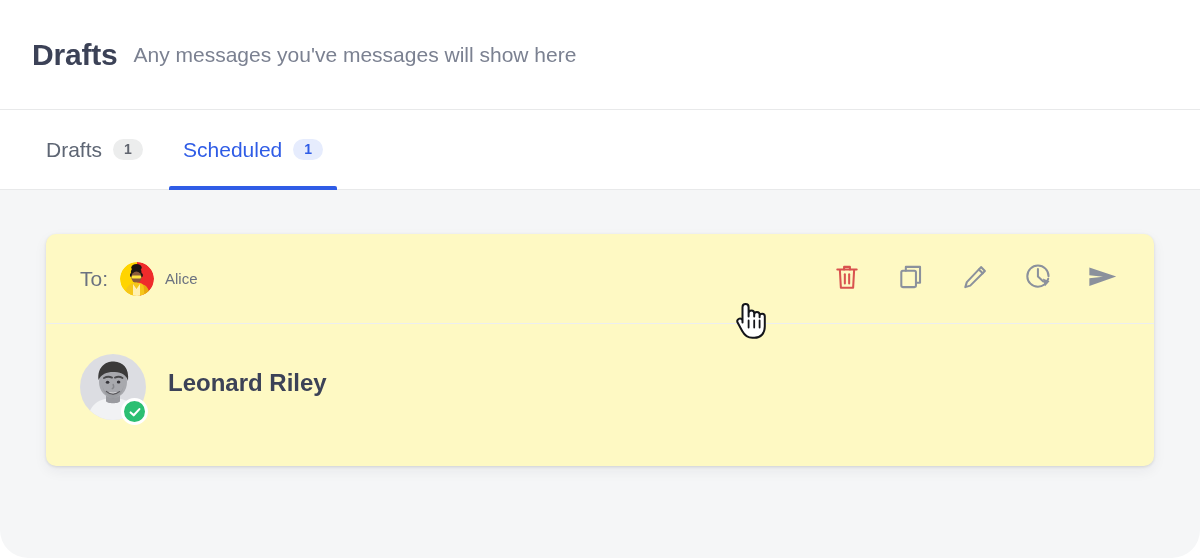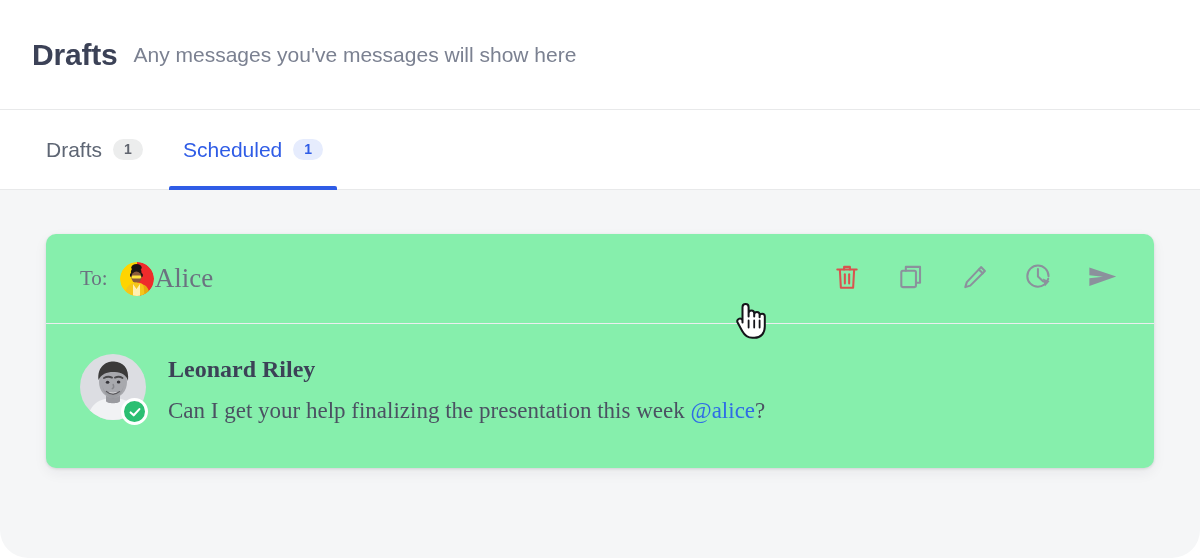--- a/index.html
+++ b/index.html
@@ -103,45 +103,44 @@
 
   
   .content {
     background: #f5f6f7;
     height: 368px;
     box-sizing: border-box;
     padding: 44px 46px;
   }
 
   .card {
-    background: #86efac;
+    background: #fef9c3;
     border-radius: 10px;
     box-shadow: 0 1px 3px rgba(30,35,45,0.13), 0 5px 14px rgba(30,35,45,0.06);
     overflow: hidden;
-    font-family: Liberation Serif, serif;
   }
 
   
   .card-top {
     height: 90px;
     box-sizing: border-box;
     border-bottom: 1px solid #eceef0;
     display: flex;
     align-items: center;
     padding: 0 28px 0 34px;
   }
   .to-label {
     font-size: 21px;
     color: #6b7280;
     margin-right: 12px;
   }
   .recipient-name {
-    font-size: 27px;
+    font-size: 15px;
     color: #6b7280;
-    margin-left: 1px;
+    margin-left: 11px;
   }
   .card-actions {
     margin-left: auto;
     display: flex;
     align-items: center;
     gap: 34px;
     padding-right: 8px;
   }
   .action-btn {
     width: 30px;
@@ -187,21 +186,21 @@
     display: flex;
     align-items: center;
     justify-content: center;
   }
 
   
   .card-body {
     padding: 30px 34px 42px 34px;
     display: flex;
     gap: 22px;
-    align-items: flex-start;
+    align-items: center;
   }
   .msg-col {
     padding-top: 2px;
   }
   .msg-author {
     font-size: 24px;
     font-weight: bold;
     color: #3c4257;
     margin-bottom: 14px;
   }
@@ -367,21 +366,20 @@
           </span>
           <span class="status-dot">
             <svg width="14" height="14" viewBox="0 0 14 14" fill="none" stroke="#ffffff" stroke-width="2.1" stroke-linecap="round" stroke-linejoin="round">
               <path d="M2.6 7.4 L5.7 10.3 L11.4 4.1"></path>
             </svg>
           </span>
         </div>
 
         <div class="msg-col">
           <div class="msg-author">Leonard Riley</div>
-          <div class="msg-text"><span>Can I get your help finalizing the presentation this week </span><span class="mention">@alice</span><span>?</span></div>
         </div>
       </div>
 
     </div>
   </div>
 
   <div class="cursor">
     <svg width="36" height="44" viewBox="0 0 36 44">
       <path d="M9.5 24.5 L9.5 9.2 C9.5 7.2 11 6 12.6 6 C14.2 6 15.6 7.2 15.6 9.2 L15.6 18.4 L15.6 15.3 C15.6 13.6 16.9 12.5 18.4 12.5 C19.9 12.5 21.2 13.6 21.2 15.3 L21.2 18.4 L21.2 16.6 C21.2 15 22.4 13.9 23.9 13.9 C25.4 13.9 26.6 15 26.6 16.6 L26.6 19.2 L26.6 18.2 C26.6 16.7 27.8 15.7 29.2 15.7 C30.6 15.7 31.8 16.7 31.8 18.2 L31.8 28.6 C31.8 35.4 27.8 39.8 21.4 39.8 L19.4 39.8 C14.6 39.8 11.6 37.4 9.2 33 L4.6 24.6 C3.8 23.1 4.4 21.5 5.8 20.8 C7.1 20.1 8.5 20.6 9.5 22.2 Z" fill="#ffffff" stroke="#14151a" stroke-width="2" stroke-linejoin="round"></path>
       <path d="M15.6 22.5 L15.6 29.5 M21.2 22.5 L21.2 29.5 M26.6 22.5 L26.6 29.5" stroke="#14151a" stroke-width="1.8" stroke-linecap="round"></path>

